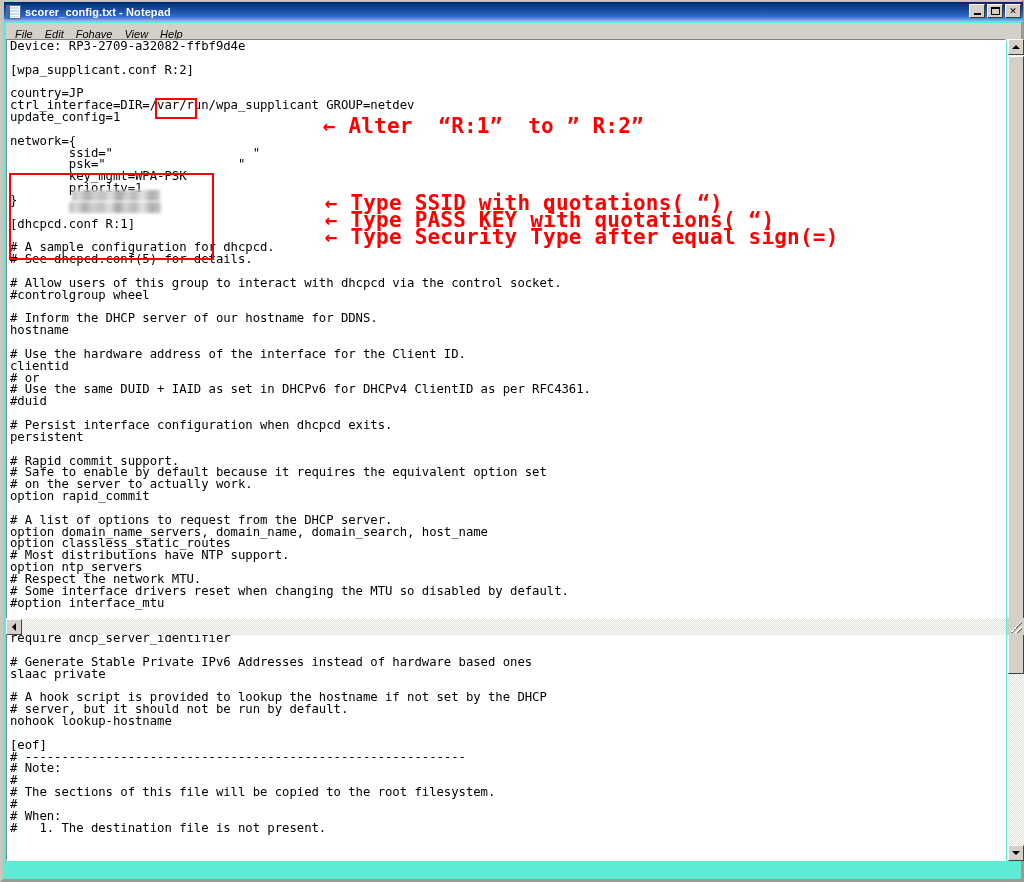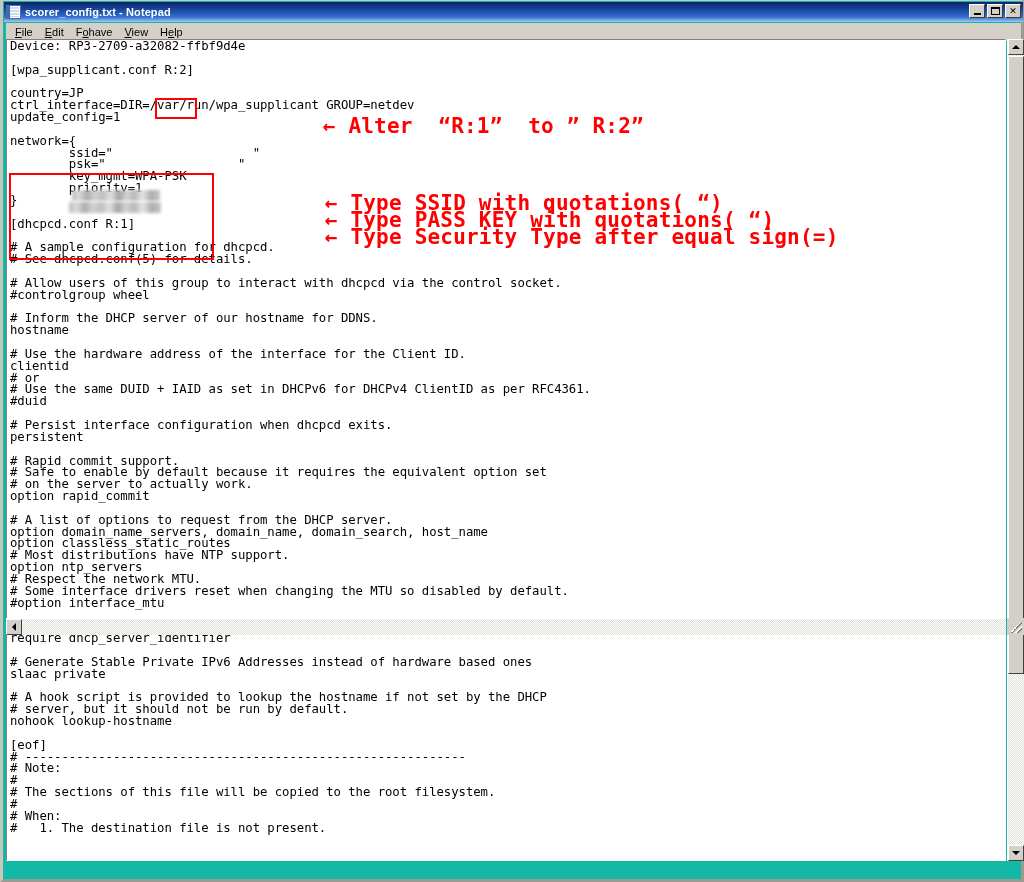--- a/index.html
+++ b/index.html
@@ -15,21 +15,21 @@
     overflow: hidden;
   }
 
   
   .window {
     position: absolute;
     left: 0; top: 0;
     width: 1024px;
     height: 882px;
     box-sizing: border-box;
-    background: #14b8a6;
+    background: #5eead4;
     border-left: 3px solid #c9c6bd;
     border-right: 3px solid #9d9a93;
     border-bottom: 3px solid #9d9a93;
     border-top: 1px solid #c9c6bd;
   }
 
   
   .titlebar {
     position: absolute;
     left: 1px; top: 1px;
@@ -126,23 +126,24 @@
   }
 
   
   .menubar {
     position: absolute;
     left: 3px; top: 22px;
     width: 1015px;
     height: 18px;
     background: #d4d0c8;
     display: flex;
-    align-items: center;
+    align-items: flex-end;
     padding-left: 4px;
     box-sizing: border-box;
+    font-style: italic;
   }
   .menuitem {
     font-size: 11px;
     color: #000;
     padding: 1px 7px 1px 5px;
     cursor: default;
     white-space: nowrap;
   }
   .menuitem u { text-decoration: underline; }
 

